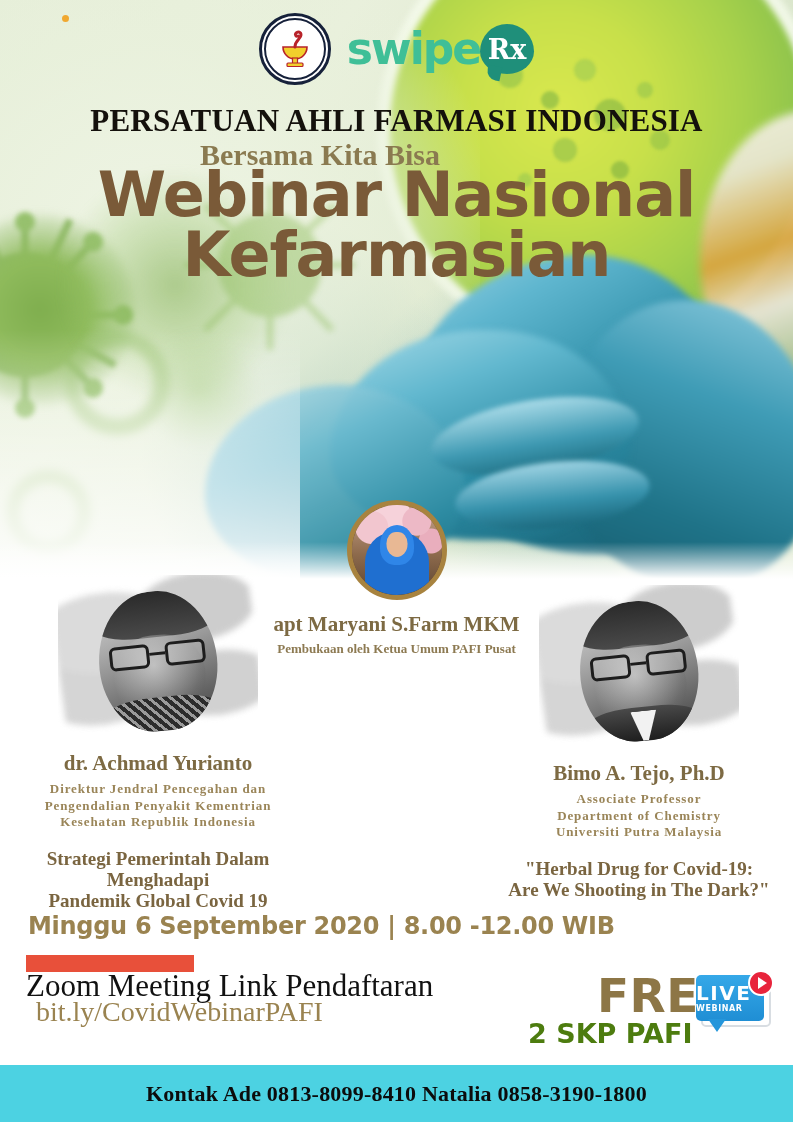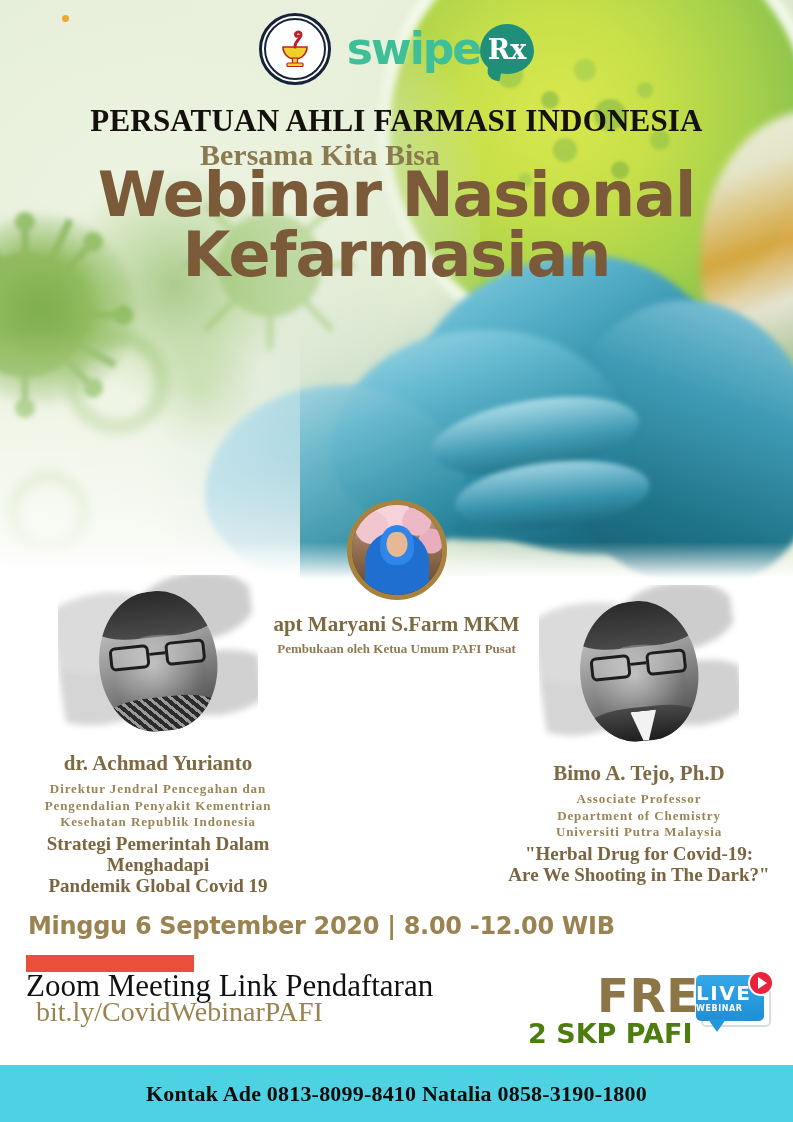--- a/index.html
+++ b/index.html
@@ -321,21 +321,21 @@
     font-family:"Liberation Serif", serif; font-weight:bold;
     font-size:21px; color:#7d6a43; margin-top:6px;
   }
   .sp-aff{
     font-family:"Liberation Serif", serif; font-weight:bold;
     font-size:13px; color:#9a8558; line-height:1.28; letter-spacing:.9px;
     margin-top:5px;
   }
   .sp-topic{
     font-family:"Liberation Serif", serif; font-weight:bold;
-    font-size:19px; color:#7a6540; line-height:1.12; margin-top:2px;
+    font-size:19px; color:#7a6540; line-height:1.12; margin-top:17px;
   }
 
   
   .event-date{
     position:absolute; left:28px; top:912px;
     font-family:"DejaVu Sans", sans-serif; font-weight:bold;
     font-size:24px; color:#9a8350; letter-spacing:-.3px;
   }
   .red-bar{
     position:absolute; left:26px; top:955px;

